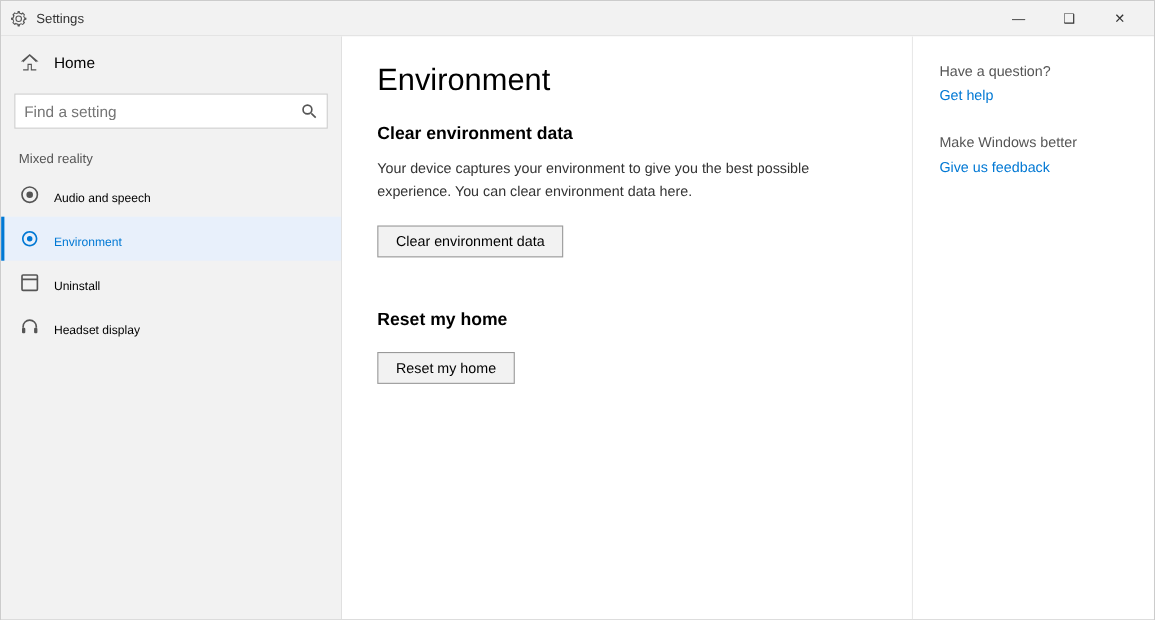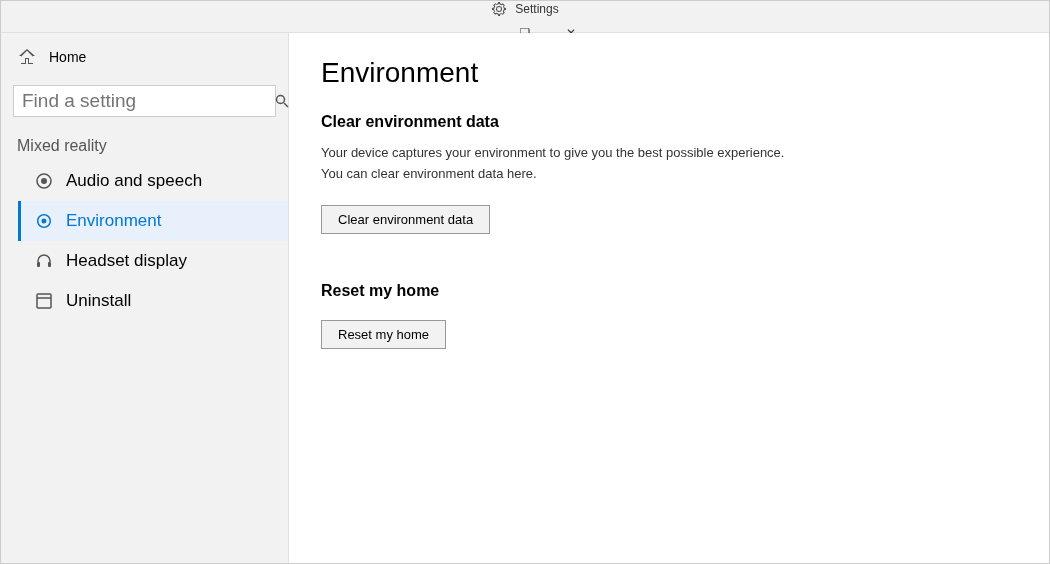--- a/index.html
+++ b/index.html
@@ -22,21 +22,20 @@
     }
     .title-bar {
       display: flex;
       align-items: center;
       justify-content: space-between;
       background: #f2f2f2;
       height: 32px;
       padding: 0 8px;
       border-bottom: 1px solid #e0e0e0;
       flex-shrink: 0;
-      flex-direction: column;
     }
     .title-bar-left {
       display: flex;
       align-items: center;
       gap: 8px;
       font-size: 12px;
       color: #333;
     }
     .title-bar-controls {
       display: flex;
@@ -53,21 +52,21 @@
       cursor: pointer;
       font-size: 12px;
       color: #333;
     }
     .content-area {
       display: flex;
       flex: 1;
       overflow: hidden;
     }
     .sidebar {
-      width: 288px;
+      width: 310px;
       background: #f2f2f2;
       flex-shrink: 0;
       padding-top: 4px;
       border-right: 1px solid #e0e0e0;
     }
     .sidebar-home {
       display: flex;
       align-items: center;
       gap: 12px;
       padding: 10px 16px;
@@ -80,47 +79,46 @@
       align-items: center;
       border: 1px solid #ccc;
       background: #fff;
       height: 32px;
     }
     .search-box input {
       flex: 1;
       border: none;
       outline: none;
       padding: 0 8px;
-      font-size: 19px;
+      font-size: 14px;
       background: transparent;
       color: #666;
     }
     .search-box .search-icon-btn {
       width: 32px;
       height: 32px;
       display: flex;
       align-items: center;
       justify-content: center;
       cursor: pointer;
       color: #555;
     }
     .section-label {
       padding: 12px 16px 6px;
-      font-size: 16px;
+      font-size: 12px;
       color: #555;
     }
     .nav-item {
       display: flex;
       align-items: flex-end;
       gap: 12px;
       padding: 10px 16px;
       cursor: pointer;
-      font-size: 17px;
-      color: #000;
-      margin-left: 17px;
+      font-size: 11px;
+      color: #000;
     }
     .nav-item.active {
       color: #0078d4;
       border-left: 3px solid #0078d4;
       padding-left: 13px;
       background: #e8f0fb;
     }
     .nav-icon {
       width: 20px;
       height: 20px;
@@ -255,48 +253,58 @@
             <path fill="#0078d4" d="M9 2C5.13 2 2 5.13 2 9s3.13 7 7 7 7-3.13 7-7-3.13-7-7-7zm0 1.5c3.03 0 5.5 2.47 5.5 5.5S12.03 14.5 9 14.5 3.5 12.03 3.5 9 5.97 3.5 9 3.5z"></path>
             <path fill="#0078d4" d="M9 6.5a2.5 2.5 0 1 0 0 5 2.5 2.5 0 0 0 0-5z"></path>
           </svg>
         </span>
         <span>Environment</span>
       </div>
 
       <div class="nav-item">
         <span class="nav-icon">
           <svg width="18" height="18" viewBox="0 0 18 18">
+            <rect x="2" y="2" width="14" height="14" rx="1" fill="none" stroke="#555" stroke-width="1.5"></rect>
+            <line x1="2" y1="6" x2="16" y2="6" stroke="#555" stroke-width="1.5"></line>
+          </svg>
+        </span>
+        <span>Uninstall</span>
+      </div>
+
+      <div class="nav-item">
+        <span class="nav-icon">
+          <svg width="18" height="18" viewBox="0 0 18 18">
             <path fill="none" stroke="#555" stroke-width="1.5" d="M3 10V9a6 6 0 0 1 12 0v1"></path>
             <rect x="2" y="10" width="3" height="5" rx="1" fill="#555"></rect>
             <rect x="13" y="10" width="3" height="5" rx="1" fill="#555"></rect>
           </svg>
         </span>
         <span>Headset display</span>
-      </div>
-
-      <div class="nav-item">
-        <span class="nav-icon">
-          <svg width="18" height="18" viewBox="0 0 18 18">
-            <rect x="2" y="2" width="14" height="14" rx="1" fill="none" stroke="#555" stroke-width="1.5"></rect>
-            <line x1="2" y1="6" x2="16" y2="6" stroke="#555" stroke-width="1.5"></line>
-          </svg>
-        </span>
-        <span>Uninstall</span>
       </div>
     </div>
 
     <div class="main-content">
       <h1 class="page-title">Environment</h1>
 
       <div class="section-divider">
         <h2 class="section-title">Clear environment data</h2>
         <p class="desc-text">Your device captures your environment to give you the best possible experience. You can clear environment data here.</p>
         <button class="action-btn">Clear environment data</button>
       </div>
 
       <div>
         <h2 class="section-title">Reset my home</h2>
         <button class="action-btn">Reset my home</button>
       </div>
     </div>
 
+    <div class="sidebar-panel">
+      <div class="sidebar-panel-section">
+        <p class="sidebar-panel-heading">Have a question?</p>
+        <a class="sidebar-panel-link" href="#">Get help</a>
+      </div>
+      <div class="sidebar-panel-section">
+        <p class="sidebar-panel-heading">Make Windows better</p>
+        <a class="sidebar-panel-link" href="#">Give us feedback</a>
+      </div>
+    </div>
   </div>
 </div>
 
 </body></html>

